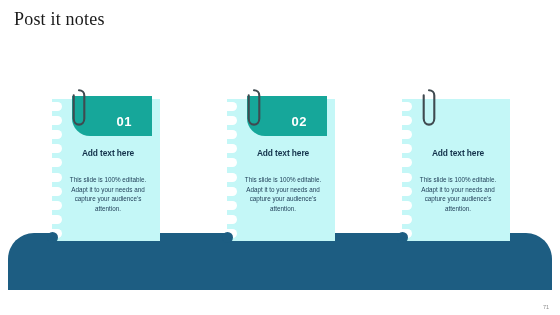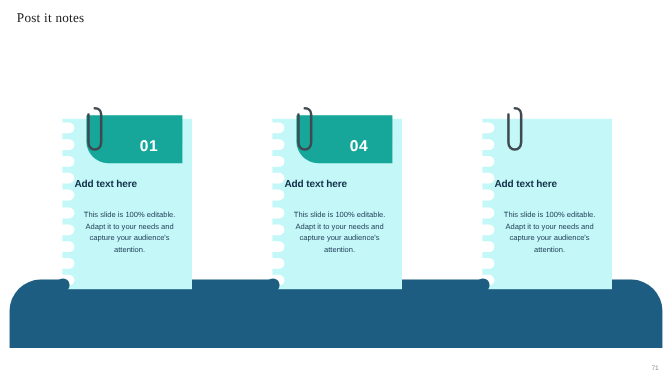--- a/index.html
+++ b/index.html
@@ -16,21 +16,21 @@
     overflow: hidden;
     font-family: "Liberation Sans", sans-serif;
   }
 
   
   #slide-title {
     position: absolute;
     left: 14px;
     top: 9px;
     font-family: "Liberation Serif", serif;
-    font-size: 11px;
+    font-size: 18px;
     font-weight: 400;
     color: #1a1a1a;
     letter-spacing: 0.2px;
     white-space: nowrap;
   }
 
   
   #base-bar {
     position: absolute;
     left: 8px;
@@ -123,21 +123,21 @@
     width: 18px;
     height: 44px;
   }
 
   
   .card-heading {
     position: absolute;
     left: 10px;
     top: 49px;
     width: 92px;
-    text-align: left;
+    text-align: center;
     font-size: 8.4px;
     font-weight: bold;
     color: #12314a;
     letter-spacing: -0.1px;
   }
 
   
   .card-body {
     position: absolute;
     left: 11px;
@@ -218,21 +218,21 @@
           <span></span>
           <span></span>
           <span></span>
         <span></span>
           <span></span>
           <span></span>
           <span></span>
           <span></span>
       </div>
       <div class="card-band">
-        <div class="card-number">04</div>
+        <div class="card-number">02</div>
       </div>
       <svg class="paperclip" viewBox="0 0 18 44">
         <path d="M9 3.2
                  C12.1 3.2 14.3 5.4 14.3 8.4
                  L14.3 31.6
                  C14.3 35.2 11.9 37.6 9 37.6
                  C6.1 37.6 3.7 35.2 3.7 31.6
                  L3.7 8.4" fill="none" stroke="#3f4a50" stroke-width="2.1" stroke-linecap="round"></path>
       </svg>
       <div class="card-heading">Add text here</div>

